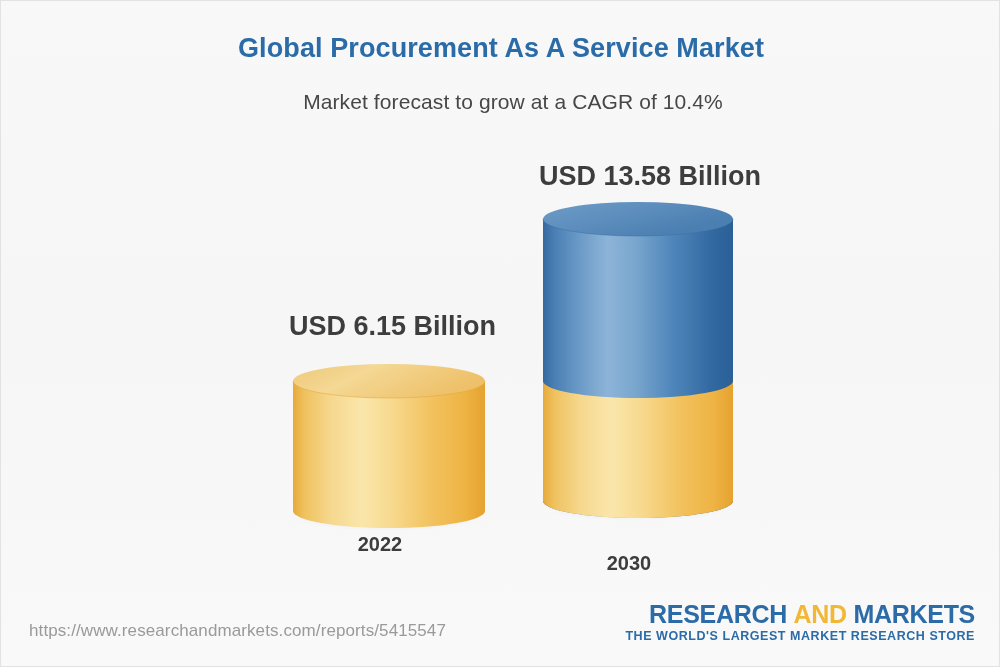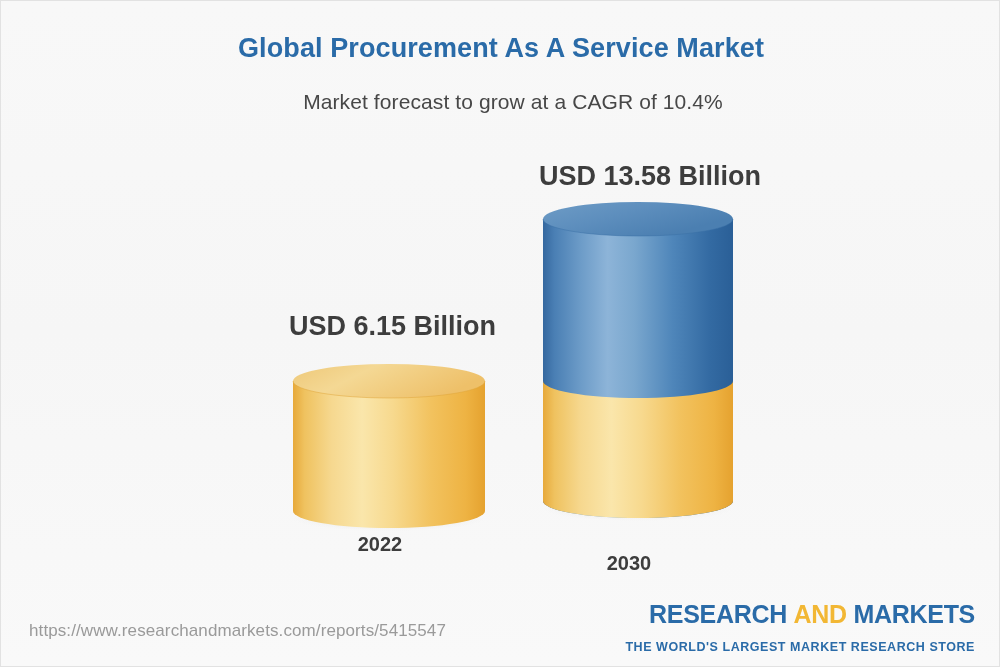--- a/index.html
+++ b/index.html
@@ -108,21 +108,21 @@
 
   .brand-word-primary { color: #2a6ba8; }
   .brand-word-accent  { color: #f2b734; }
 
   .brand-tagline {
     font-size: 12.5px;
     font-weight: bold;
     color: #2a6ba8;
     letter-spacing: 0.55px;
     line-height: 1.2;
-    margin-top: 13px;
+    margin-top: 2px;
     white-space: nowrap;
   }
 </style>
 </head>
 <body>
 
 <div id="infographic">
 
   <div class="chart-title">Global Procurement As A Service Market</div>
 

